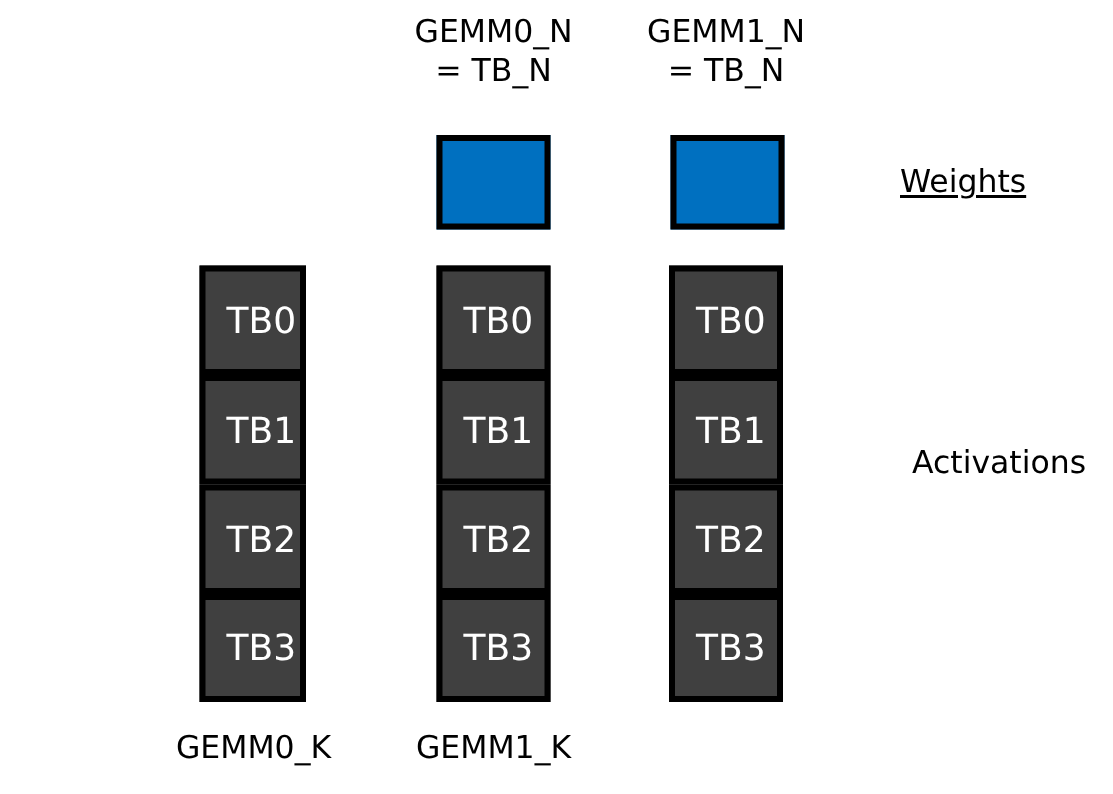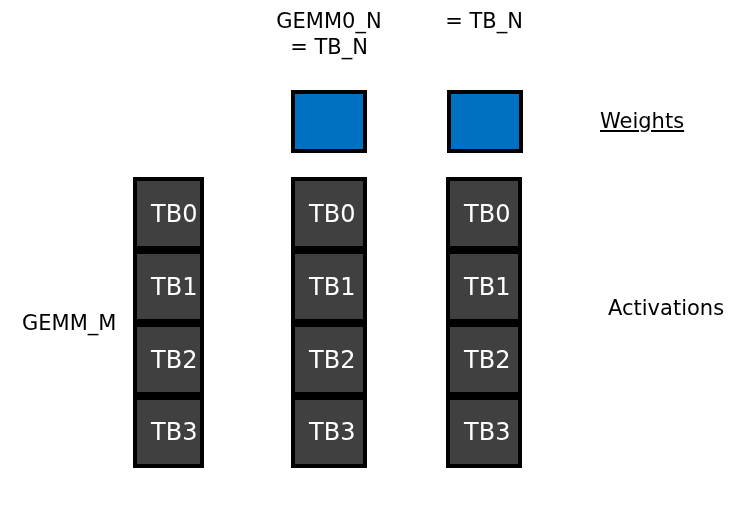--- a/index.html
+++ b/index.html
@@ -86,30 +86,30 @@
 <body>
 
 <div class="canvas">
 
   <div class="col-header" style="left:249px; top:8px;">
     <span class="line">GEMM0_N</span>
     <span class="line">= TB_N</span>
   </div>
 
   <div class="col-header" style="left:404px; top:8px;">
+    <span class="line">GEMM1_N</span>
     <span class="line">= TB_N</span>
   </div>
 
   <div class="weight-block" style="left:291px; top:90px; width:76px; height:63px;"></div>
 
   <div class="weight-block" style="left:447px; top:90px; width:76px; height:63px;"></div>
 
   <div class="side-label" style="left:600px; top:108px;text-decoration:underline;">Weights</div>
 
-  <div class="side-label" style="left:22px; top:310px;">GEMM_M</div>
 
   <div class="activation-column" style="left:133px; top:177px; width:71px; height:291px;">
     <div class="tb-cell" style="top:0px;   height:73px;">
       <span class="tb-text">TB0</span>
     </div>
     <div class="tb-cell" style="top:73px;  height:73px;">
       <span class="tb-text">TB1</span>
     </div>
     <div class="tb-cell" style="top:146px; height:73px;">
       <span class="tb-text">TB2</span>
@@ -144,15 +144,17 @@
     <div class="tb-cell" style="top:146px; height:73px;">
       <span class="tb-text">TB2</span>
     </div>
     <div class="tb-cell" style="top:219px; height:72px;">
       <span class="tb-text">TB3</span>
     </div>
   </div>
 
   <div class="side-label" style="left:576px; top:295px;margin-left:32px;">Activations</div>
 
+  <div class="footer-label" style="left:79px; top:485px;">GEMM0_K</div>
 
+  <div class="footer-label" style="left:239px; top:485px;">GEMM1_K</div>
 
 </div>
 
 </body></html>

